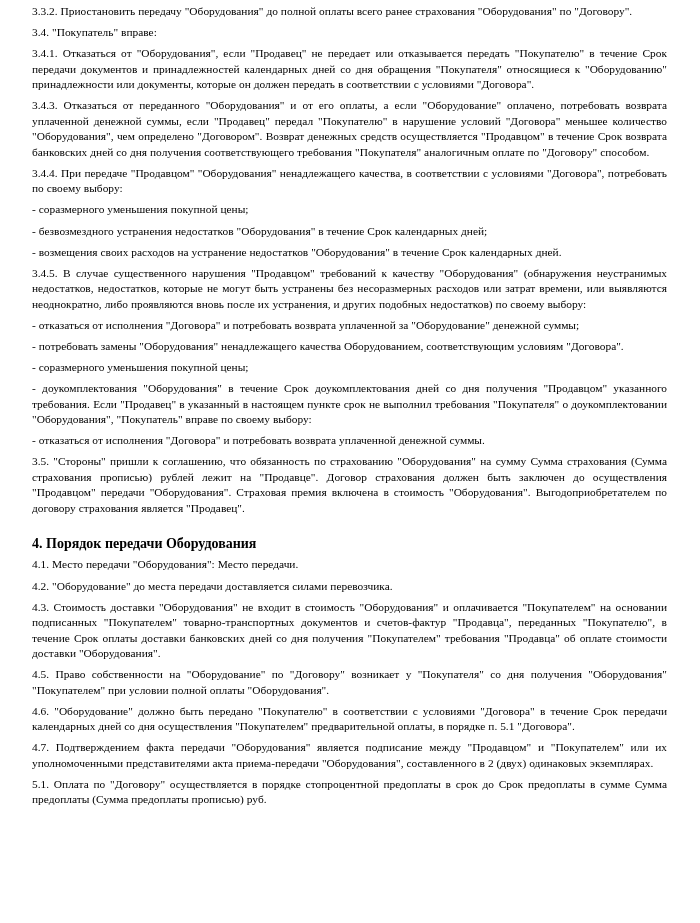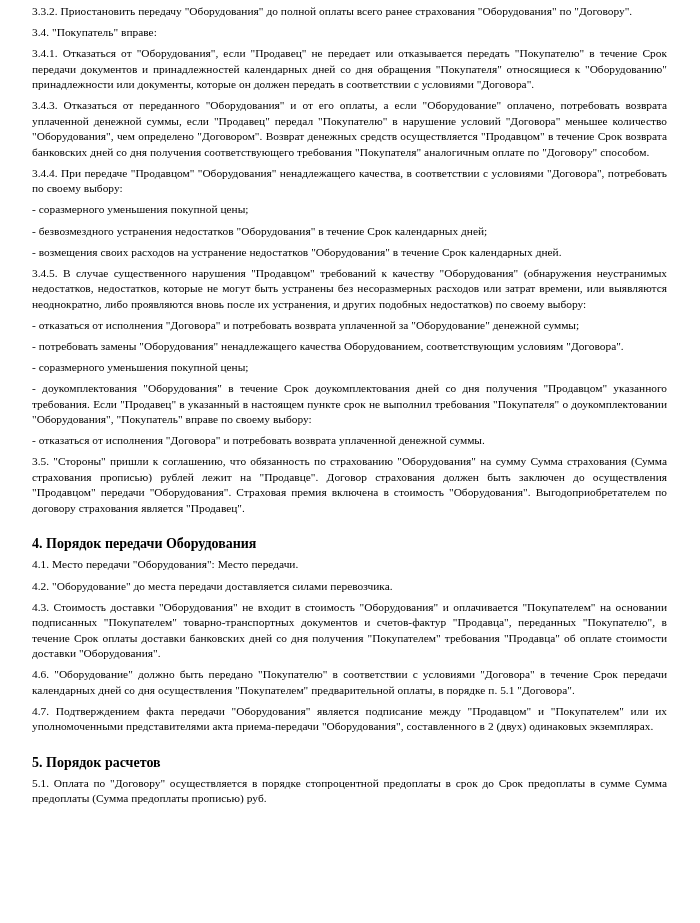--- a/index.html
+++ b/index.html
@@ -66,18 +66,18 @@
       <p class="para dash-item">- отказаться от исполнения "Договора" и потребовать возврата уплаченной за "Оборудование" денежной суммы;</p>
       <p class="para dash-item">- потребовать замены "Оборудования" ненадлежащего качества Оборудованием, соответствующим условиям "Договора".</p>
       <p class="para dash-item">- соразмерного уменьшения покупной цены;</p>
       <p class="para dash-item">- доукомплектования "Оборудования" в течение Срок доукомплектования дней со дня получения "Продавцом" указанного требования. Если "Продавец" в указанный в настоящем пункте срок не выполнил требования "Покупателя" о доукомплектовании "Оборудования", "Покупатель" вправе по своему выбору:</p>
       <p class="para dash-item">- отказаться от исполнения "Договора" и потребовать возврата уплаченной денежной суммы.</p>
       <p class="para">3.5. "Стороны" пришли к соглашению, что обязанность по страхованию "Оборудования" на сумму Сумма страхования (Сумма страхования прописью) рублей лежит на "Продавце". Договор страхования должен быть заключен до осуществления "Продавцом" передачи "Оборудования". Страховая премия включена в стоимость "Оборудования". Выгодоприобретателем по договору страхования является "Продавец".</p>
       <h2 class="section-heading">4. Порядок передачи Оборудования</h2>
       <p class="para">4.1. Место передачи "Оборудования": Место передачи.</p>
       <p class="para">4.2. "Оборудование" до места передачи доставляется силами перевозчика.</p>
       <p class="para">4.3. Стоимость доставки "Оборудования" не входит в стоимость "Оборудования" и оплачивается "Покупателем" на основании подписанных "Покупателем" товарно-транспортных документов и счетов-фактур "Продавца", переданных "Покупателю", в течение Срок оплаты доставки банковских дней со дня получения "Покупателем" требования "Продавца" об оплате стоимости доставки "Оборудования".</p>
+      <p class="para">4.5. Право собственности на "Оборудование" по "Договору" возникает у "Покупателя" со дня получения "Оборудования" "Покупателем" при условии полной оплаты "Оборудования".</p>
       <p class="para">4.6. "Оборудование" должно быть передано "Покупателю" в соответствии с условиями "Договора" в течение Срок передачи календарных дней со дня осуществления "Покупателем" предварительной оплаты, в порядке п. 5.1 "Договора".</p>
       <p class="para">4.7. Подтверждением факта передачи "Оборудования" является подписание между "Продавцом" и "Покупателем" или их уполномоченными представителями акта приема-передачи "Оборудования", составленного в 2 (двух) одинаковых экземплярах.</p>
-      <h2 class="section-heading">5. Порядок расчетов</h2>
       <p class="para">5.1. Оплата по "Договору" осуществляется в порядке стопроцентной предоплаты в срок до Срок предоплаты в сумме Сумма предоплаты (Сумма предоплаты прописью) руб.</p>
     </div>
 </div>
 
 </body></html>

